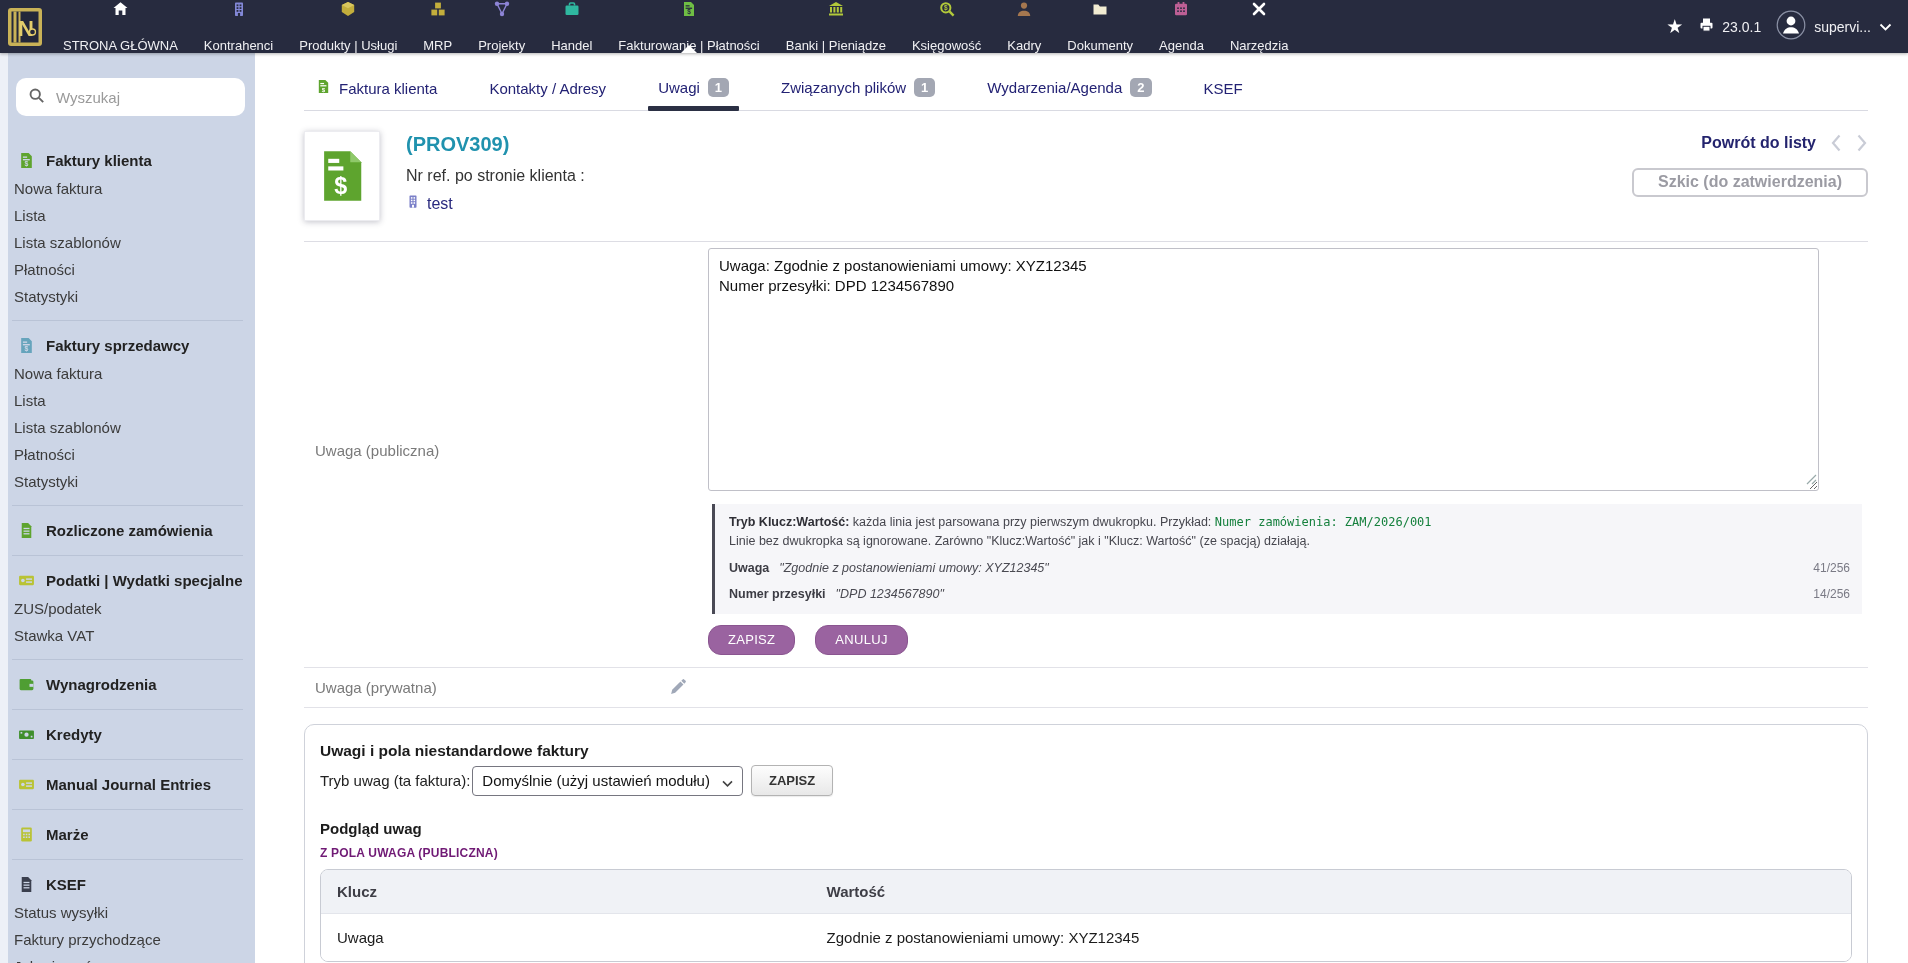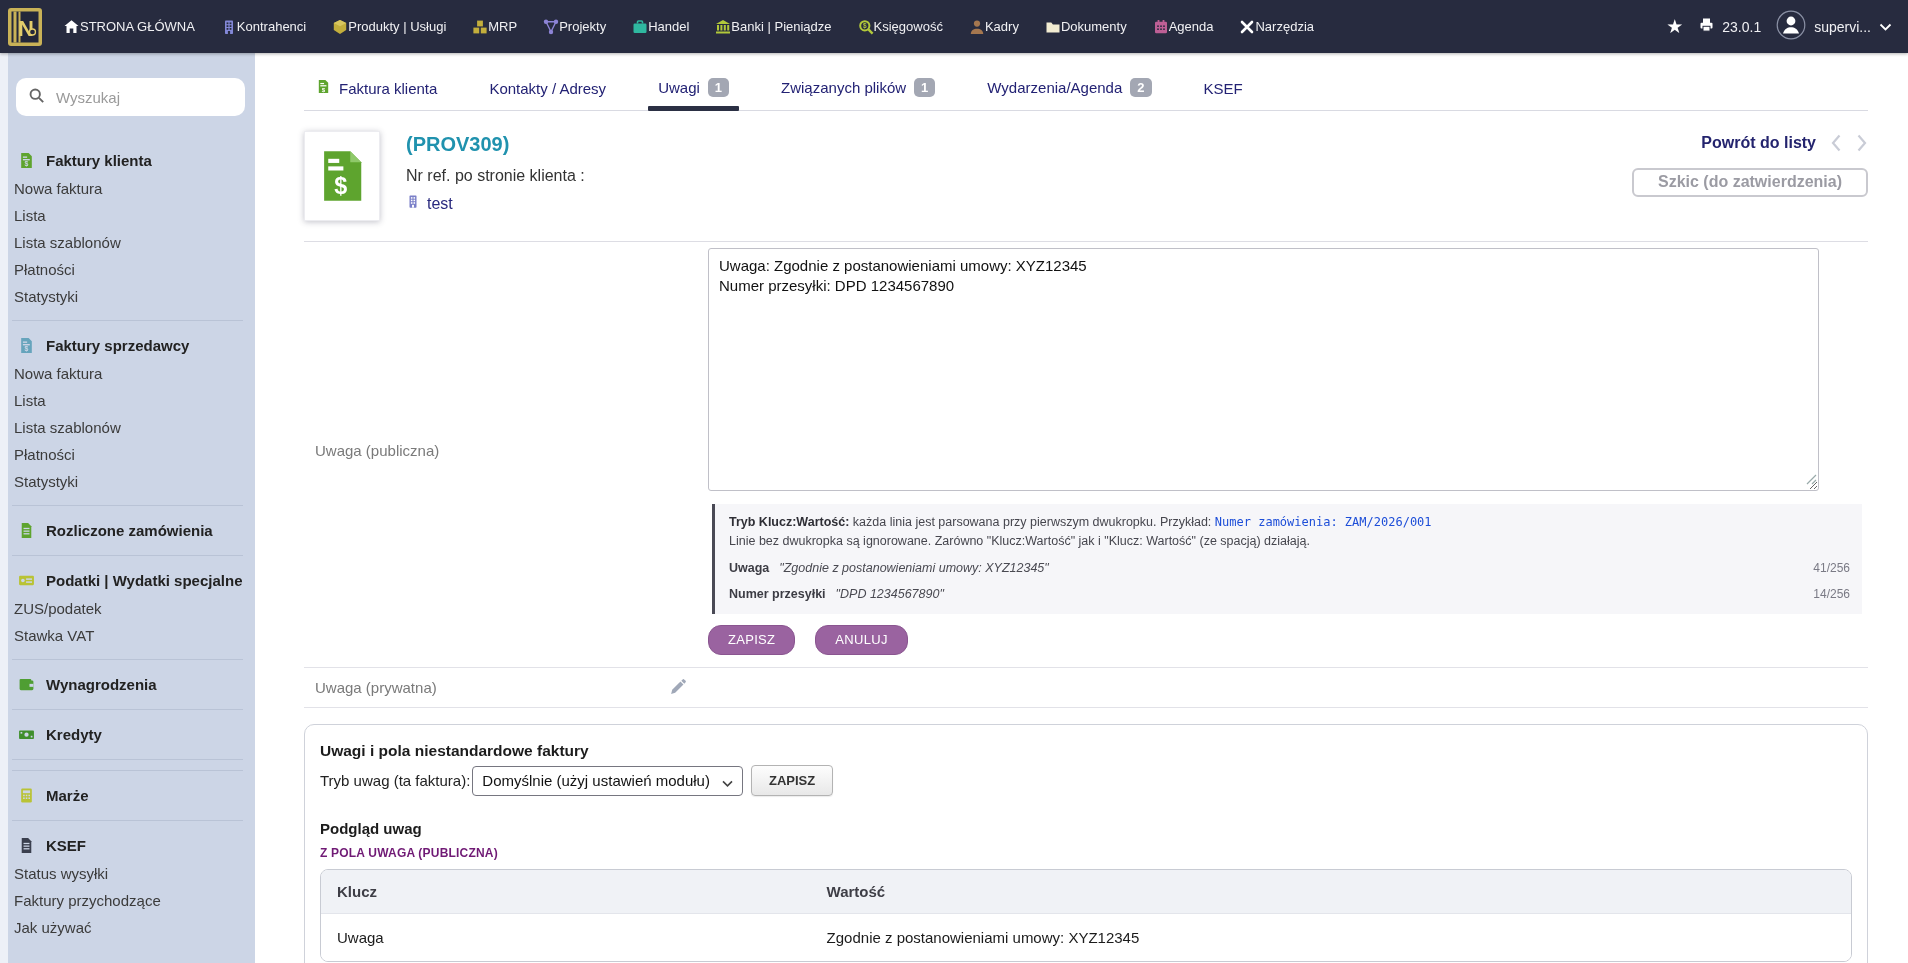--- a/index.html
+++ b/index.html
@@ -3,21 +3,21 @@
 <meta charset="utf-8">
 <style>
   * { box-sizing: border-box; }
   html,body { margin:0; padding:0; width:1908px; height:963px; overflow:hidden;
     font-family:"Liberation Sans","DejaVu Sans",sans-serif; background:#fff; color:#222; }
 
   
   .navbar { height:53px; background:#272b3f; display:flex; align-items:stretch;
     color:#f0f0f3; box-shadow:0 1px 3px rgba(0,0,0,.3); position:relative; z-index:5; }
   .logo { display:flex; align-items:center; padding:0 8px 0 8px; }
-  .nav-item { display:flex; flex-direction:row; align-items:center; justify-content:center;
+  .nav-item { display:flex; flex-direction:column; align-items:center; justify-content:space-between;
     gap:0; padding:0 13px; font-size:13px; position:relative; cursor:pointer; white-space:nowrap; }
   .nav-item .ni { height:17px; display:flex; align-items:flex-end; }
   .nav-item.active::after { content:""; position:absolute; bottom:0; left:50%;
     transform:translateX(-50%); border-left:8px solid transparent;
     border-right:8px solid transparent; border-bottom:8px solid #fff; }
   .nav-right { margin-left:auto; display:flex; align-items:center; gap:15px; padding-right:16px; }
   .nav-star { color:#fff; font-size:19px; cursor:pointer; }
   .nav-version { display:flex; align-items:center; gap:7px; font-size:14px; }
   .nav-user { display:flex; align-items:center; gap:8px; font-size:14px; cursor:pointer; }
 
@@ -72,21 +72,21 @@
     color:#7a7a7a; font-size:15px; }
   .note-edit-col { flex:1; padding-top:3px; }
   .note-ta-wrap { position:relative; width:1111px; }
   .note-ta-wrap textarea { width:1111px; height:243px; border:1px solid #c0c0c8; border-radius:3px;
     padding:7px 10px; font-family:inherit; font-size:15px; line-height:1.35; color:#111;
     resize:both; outline:none; display:block; }
   .ta-grip { position:absolute; right:2px; bottom:2px; pointer-events:none; }
   .hintbox { width:1150px; margin:13px 0 0 4px; background:#f6f6f9; border-left:3px solid #4a4a55;
     padding:9px 12px 10px 14px; font-size:12.5px; color:#46464e; line-height:1.5; }
   .hintbox b { color:#2f2f36; }
-  .hint-mono { font-family:"DejaVu Sans Mono","Liberation Mono",monospace; font-size:12px; color:#1d4ed8; }
+  .hint-mono { font-family:"DejaVu Sans Mono","Liberation Mono",monospace; font-size:12px; color:#15803d; }
   .hint-row { display:flex; align-items:baseline; margin-top:8px; }
   .hint-key { font-weight:bold; color:#3c3c44; margin-right:10px; white-space:nowrap; }
   .hint-val { font-style:italic; color:#4a4a52; }
   .hint-count { margin-left:auto; color:#7a7a85; font-size:12px; }
   .btn-row { display:flex; gap:20px; margin-top:11px; }
   .btn-purple { background:#9a63a0; border:1px solid #8a5590; color:#fff; font-size:13px;
     letter-spacing:.3px; padding:6px 19px 7px; border-radius:13px; cursor:pointer; font-family:inherit; }
 
   
   .private-row { display:flex; align-items:center; height:40px; border-bottom:1px solid #e2e2e8; }
@@ -187,20 +187,31 @@
     <span>Projekty</span>
   </div>
   <div class="nav-item">
     <span class="ni">
         <svg width="16" height="16" viewBox="0 0 16 16">
           <path fill="none" stroke="#2fb8a0" stroke-width="1.6" d="M5.5 4.5V3a1 1 0 0 1 1-1h3a1 1 0 0 1 1 1v1.5"></path>
           <rect x="1.5" y="4.5" width="13" height="9.5" rx="1.2" fill="#2fb8a0"></rect>
         </svg>
       </span>
     <span>Handel</span>
+  </div>
+  <div class="nav-item active">
+    <span class="ni">
+        <svg width="16" height="16" viewBox="0 0 16 16">
+          <path fill="#6fbe44" d="M3 1h7l3 3v11H3z"></path>
+          <rect x="4.6" y="4.2" width="4" height="1.3" fill="#272b3f"></rect>
+          <rect x="4.6" y="6.6" width="6.5" height="1.3" fill="#272b3f"></rect>
+          <text x="8" y="13.4" font-size="6.5" font-weight="bold" fill="#272b3f" text-anchor="middle" font-family="Liberation Sans,sans-serif">$</text>
+        </svg>
+      </span>
+    <span>Fakturowanie | Płatności</span>
   </div>
   <div class="nav-item">
     <span class="ni">
         <svg width="16" height="16" viewBox="0 0 16 16" fill="#b2c93a">
           <path d="M8 1L15 5H1z"></path>
           <rect x="2" y="6" width="2" height="5.5"></rect>
           <rect x="5.4" y="6" width="2" height="5.5"></rect>
           <rect x="8.8" y="6" width="2" height="5.5"></rect>
           <rect x="12.2" y="6" width="2" height="5.5"></rect>
           <rect x="1" y="12.5" width="14" height="2"></rect>
@@ -383,20 +394,31 @@
               <rect x="1" y="4.2" width="14" height="8" rx="0.8" fill="#3f8f2c"></rect>
               <circle cx="8" cy="8.2" r="2" fill="#ccd5e6"></circle>
               <rect x="2.4" y="5.6" width="1.6" height="1.6" fill="#ccd5e6"></rect>
               <rect x="12" y="9.2" width="1.6" height="1.6" fill="#ccd5e6"></rect>
             </svg>
           </span>
         <span>Kredyty</span>
       </div>
       <div class="sep"></div>
 
+      <div class="sec-title">
+        <span class="si">
+            <svg width="17" height="17" viewBox="0 0 16 16">
+              <rect x="1" y="3.6" width="14" height="8.8" rx="1" fill="#b9c335"></rect>
+              <circle cx="4.6" cy="8" r="1.7" fill="#ccd5e6"></circle>
+              <rect x="7.6" y="6" width="5.6" height="1.4" fill="#ccd5e6"></rect>
+              <rect x="7.6" y="8.8" width="5.6" height="1.4" fill="#ccd5e6"></rect>
+            </svg>
+          </span>
+        <span>Manual Journal Entries</span>
+      </div>
       <div class="sep"></div>
 
       <div class="sec-title">
         <span class="si">
             <svg width="17" height="17" viewBox="0 0 16 16">
               <rect x="3" y="1.5" width="10" height="13" rx="1.2" fill="#b9c335"></rect>
               <rect x="4.6" y="3.2" width="6.8" height="2.6" fill="#ccd5e6"></rect>
               <g fill="#ccd5e6">
                 <rect x="4.8" y="7.2" width="1.5" height="1.5"></rect>
                 <rect x="7.3" y="7.2" width="1.5" height="1.5"></rect>

